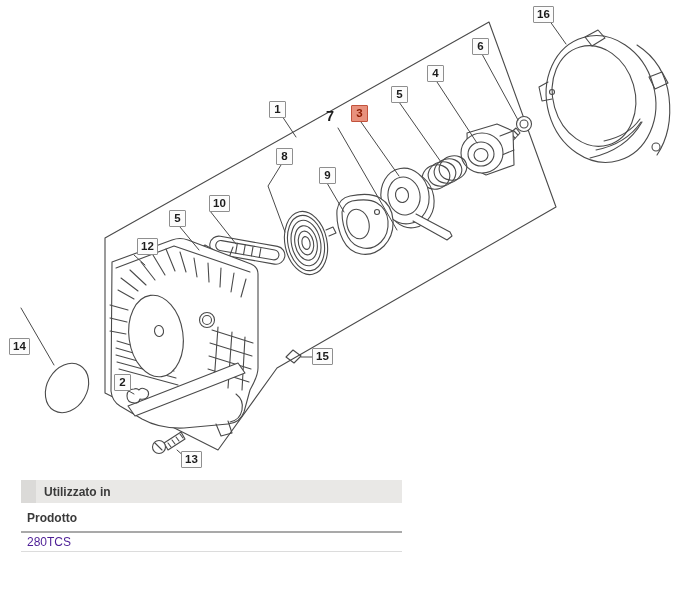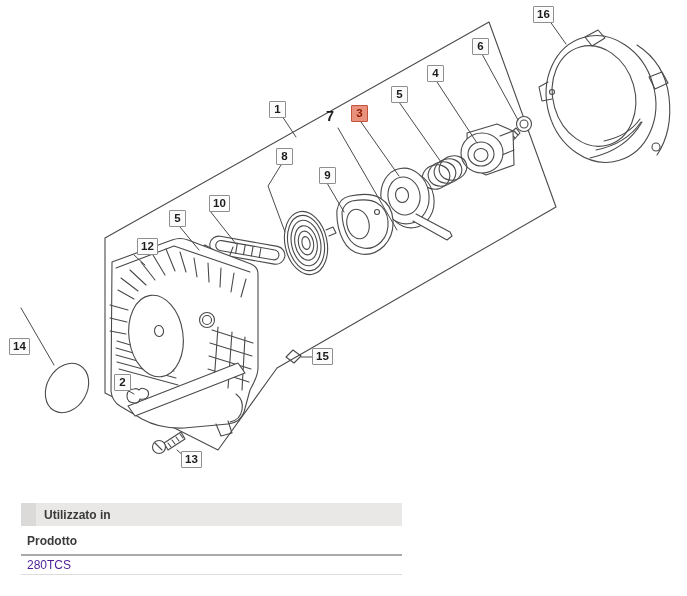--- a/index.html
+++ b/index.html
@@ -9,21 +9,21 @@
   .part-label{
     position:absolute;box-sizing:border-box;min-width:17px;text-align:center;
     font-size:11.5px;font-weight:bold;line-height:15px;padding:0 3px;
     background:var(--label-bg,#fcfcfc);border:1px solid var(--label-border,#8f8f8f);
     color:var(--label-text,#1c1c1c);border-radius:1px;cursor:pointer;
   }
   .part-label.highlighted{
     background:var(--hl-bg,#e8917d);border-color:var(--hl-border,#c2523c);color:var(--hl-text,#8c1b00);
   }
   .part-label.no-box{background:transparent;border:none;font-size:14.5px;padding:0;min-width:0;cursor:default;}
-  .used-table{position:absolute;left:21px;top:480px;width:381px;font-size:12px;color:#333;margin-top:23px;}
+  .used-table{position:absolute;left:21px;top:480px;width:381px;font-size:12px;color:#333;}
   .ut-header{height:23px;background:var(--th-bg,#e9e8e6);display:flex;align-items:center;}
   .ut-block{width:15px;height:23px;background:var(--th-block,#dbdad8);margin-right:8px;flex:0 0 auto;}
   .ut-title{font-weight:bold;color:#3a3a3a;}
   .col-header{font-weight:bold;padding:8px 6px 6px;border-bottom:2px solid #a9a9a9;color:#3a3a3a;}
   .product-row{padding:2px 6px;border-bottom:1px solid #dcdcdc;color:#4c1d95;cursor:pointer;}
   .product-row.alt{background:var(--row-alt,#f7f7f6);}
 </style>
 </head>
 <body>
 

